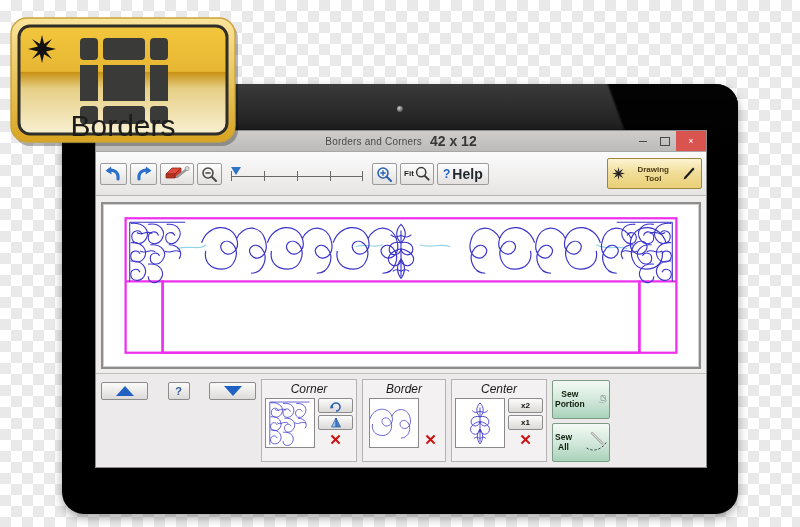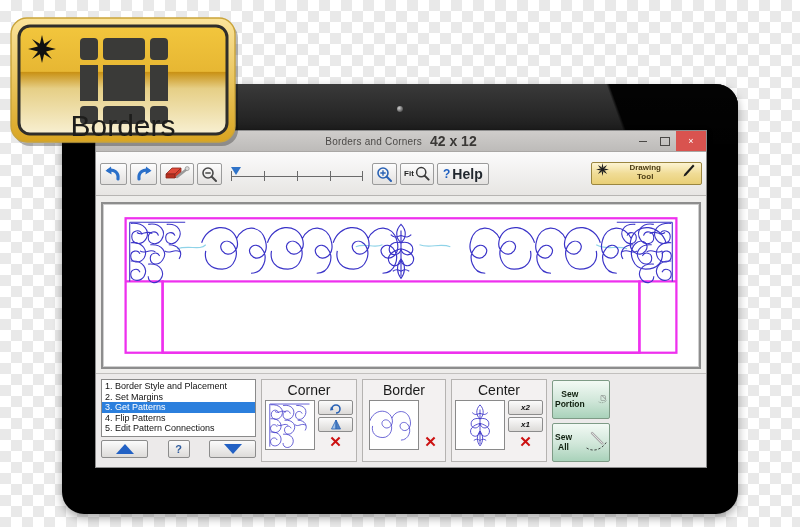--- a/index.html
+++ b/index.html
@@ -88,24 +88,24 @@
     border-top:8px solid #2f73c8;
   }
   .help-btn{
     height:22px;padding:0 5px;border:1px solid #9b9b9b;border-radius:2px;
     background:linear-gradient(180deg,#fdfdfd 0%,#e3e1df 100%);
     display:flex;align-items:center;gap:2px;box-sizing:border-box;
   }
   .help-q{color:#1f5fc0;font-weight:bold;font-size:12px;line-height:1;}
   .help-t{font-size:14px;color:#22282f;font-weight:bold;}
   .drawing-tool{
-    margin-left:auto;height:23px;padding:0 4px;
+    margin-left:auto;height:31px;padding:0 4px;
     border:1px solid #9a8640;border-radius:2px;
     background:linear-gradient(180deg,#fdf4d2 0%,#f0dc96 50%,#e9cf76 100%);
-    display:flex;gap:20px;box-sizing:border-box;
+    display:flex;align-items:center;gap:12px;box-sizing:border-box;
   }
   .dt-label{font-size:8px;font-weight:bold;color:#4a3b14;line-height:9px;text-align:center;}
   .pen{width:16px;height:16px;}
 
   
   .canvas-outer{
     flex:1 1 auto;background:#eeedeb;padding:6px 5px 4px 5px;display:flex;
   }
   .canvas{
     flex:1;background:#fff;border:2px solid #8d8d8d;box-shadow:inset 0 0 0 1px #cfcfcf;
@@ -139,33 +139,33 @@
     width:22px;height:18px;border:1px solid #8c8c8c;border-radius:2px;
     background:linear-gradient(180deg,#fbfbfb 0%,#dddbd9 100%);
     display:flex;align-items:center;justify-content:center;box-sizing:border-box;
     font-size:11px;font-weight:bold;color:#2f5c9e;
   }
 
   .pat-group{
     flex:0 0 84px;border:1px solid #b5b3b1;background:#f3f1f1;
     display:flex;flex-direction:column;align-items:center;padding:2px 3px;box-sizing:border-box;
   }
-  .pat-title{font-size:14px;color:#1a1a1a;margin-bottom:2px;}
+  .pat-title{font-size:12px;color:#1a1a1a;margin-bottom:2px;font-style:italic;}
   .pat-row{display:flex;align-items:flex-start;gap:3px;}
   .thumb{
     width:50px;height:50px;background:#fff;border:1px solid #8a8a8a;box-sizing:border-box;
   }
   .thumb svg{width:100%;height:100%;display:block;}
   .mini-col{display:flex;flex-direction:column;gap:2px;align-items:center;justify-content:flex-end;}
   .mini-col.tall{justify-content:flex-start;}
   .minibtn{
     width:35px;height:15px;border:1px solid #8c8c8c;border-radius:2px;
     background:linear-gradient(180deg,#fbfbfb 0%,#dcdad8 100%);
     display:flex;align-items:center;justify-content:center;box-sizing:border-box;
-    font-size:8px;font-weight:bold;color:#111;font-style:italic;
+    font-size:8px;font-weight:bold;color:#111;
   }
   .xbtn{
     width:17px;height:15px;display:flex;align-items:center;justify-content:center;
     color:#cc1111;font-weight:bold;font-size:15px;line-height:1;
   }
   .spacer-mini{width:17px;height:15px;}
 
   .autofill-panel{
     flex:0 0 66px;border:1px solid #8d8aa8;background:#c9c8ee;
     display:flex;flex-direction:column;align-items:center;padding:3px 2px;box-sizing:border-box;
@@ -387,27 +387,20 @@
           <g transform="translate(548,12) scale(-1,1)">
               <use href="#meander"></use>
             </g>
         </svg>
       </div>
     </div>
 
     <div class="bottom">
 
       <div class="steps-box">
-        <div class="steps-list">
-          <div class="step">1. Border Style and Placement</div>
-          <div class="step">2. Set Margins</div>
-          <div class="step sel">3. Get Patterns</div>
-          <div class="step">4. Flip Patterns</div>
-          <div class="step">5. Edit Pattern Connections</div>
-        </div>
         <div class="steps-nav">
           <div class="navbtn">
               <i class="tri-up"></i>
             </div>
           <div class="qbtn">?</div>
           <div class="navbtn">
               <i class="tri-down"></i>
             </div>
         </div>
       </div>

